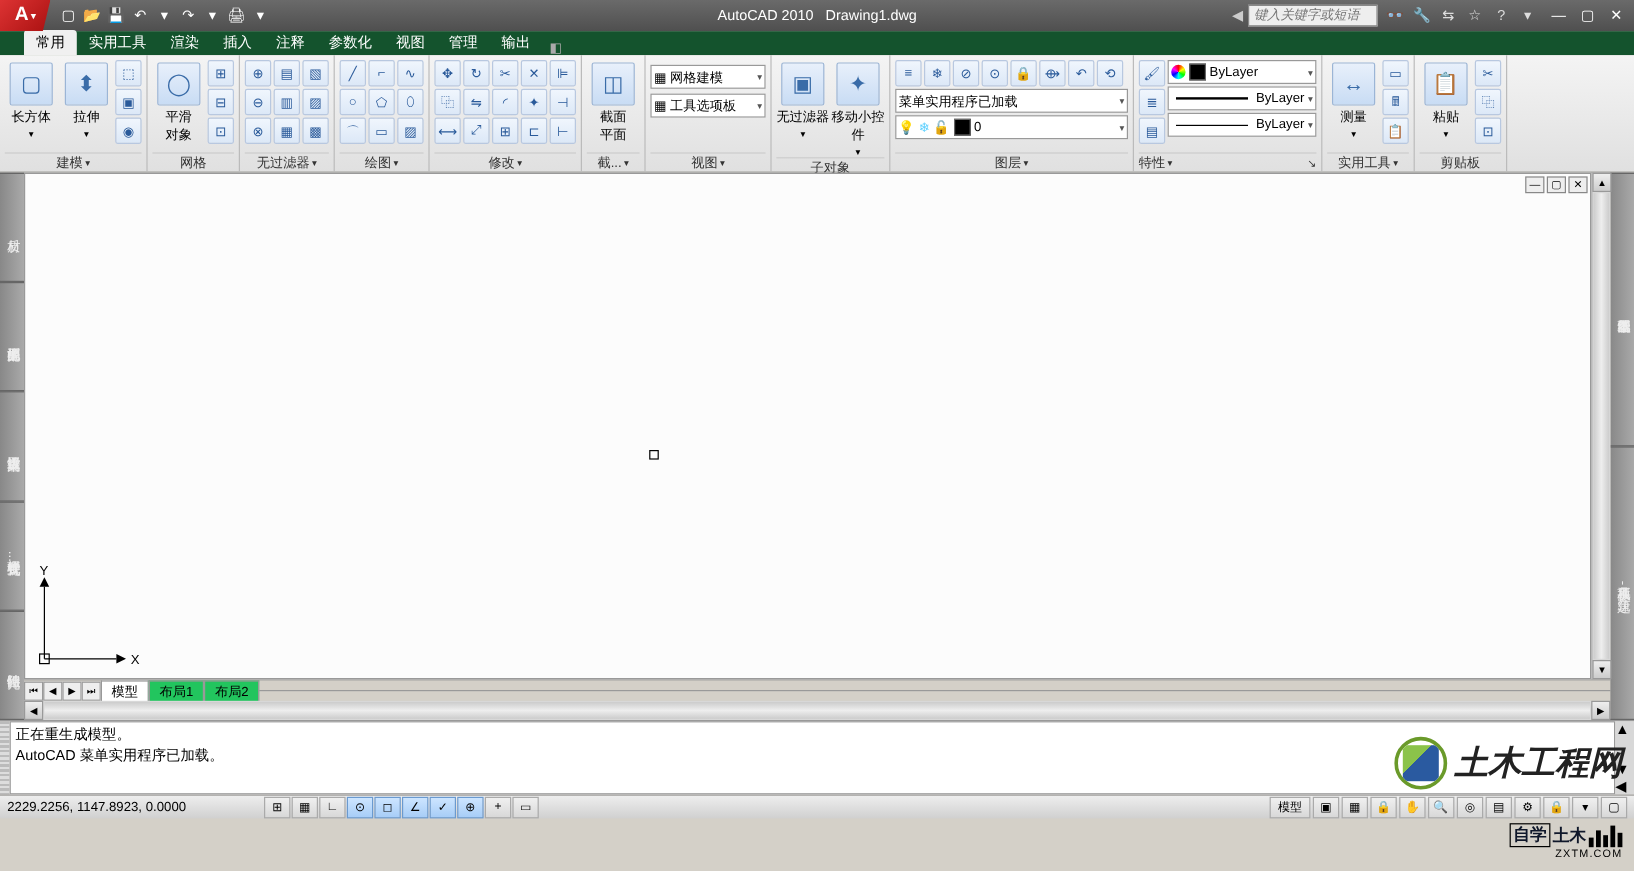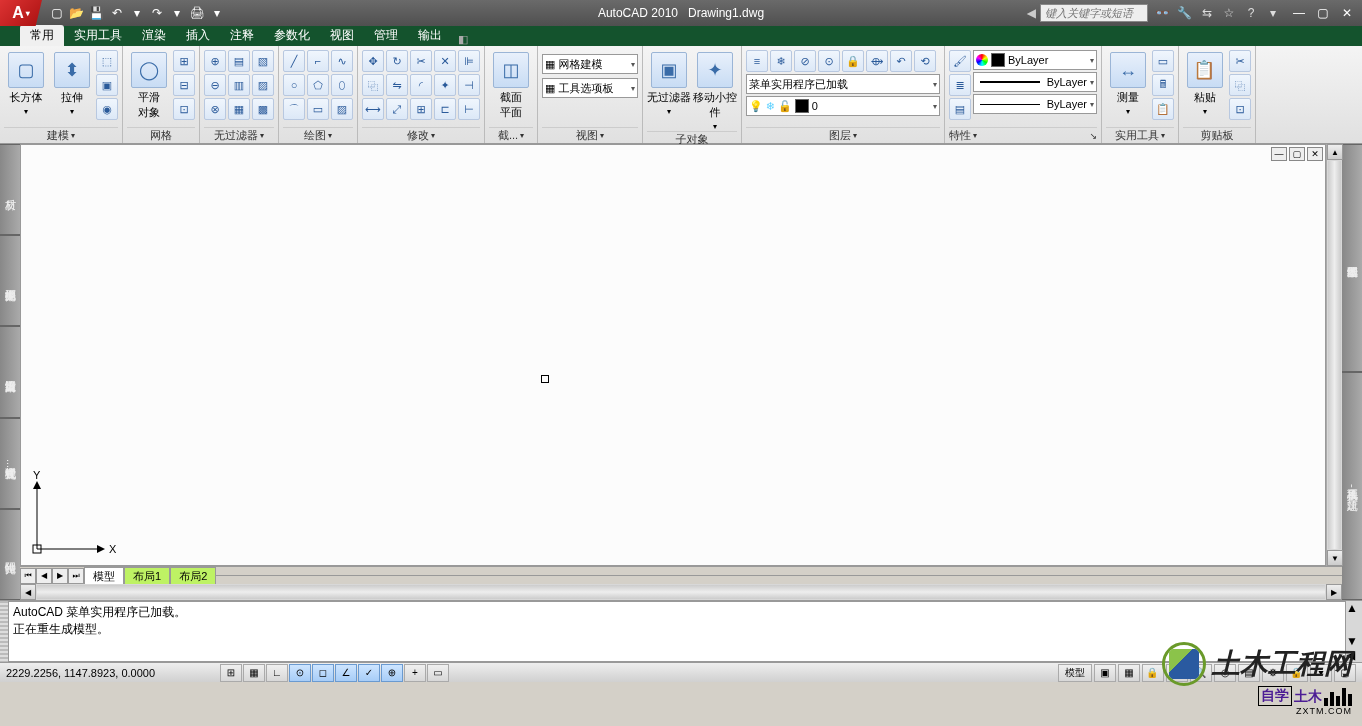--- a/index.html
+++ b/index.html
@@ -56,21 +56,21 @@
 .canvas{flex:1;background:#fcfcfc;position:relative;border:1px solid #999;}
 .canvas .win-ctrl{position:absolute;top:2px;right:2px;display:flex;gap:2px;}
 .canvas .win-ctrl span{width:16px;height:14px;border:1px solid #888;background:#eee;display:flex;align-items:center;justify-content:center;font-size:9px;cursor:pointer;}
 .ucs{position:absolute;bottom:6px;left:6px;}
 .cursor-box{position:absolute;width:8px;height:8px;border:1px solid #000;top:230px;left:520px;}
 .scrollbar-h-row{height:16px;display:flex;}
 .scrollbar-h{flex:1;background:#d8d8d8;display:flex;}
 .scrollbar-h .thumb{flex:1;background:linear-gradient(#ccc,#eee,#ccc);margin:1px;}
 .layout-tabs{height:18px;display:flex;align-items:center;background:#d4d0c8;border-top:1px solid #999;}
 .layout-tabs .navbtn{width:16px;height:16px;border:1px solid #999;background:#eee;display:flex;align-items:center;justify-content:center;font-size:8px;cursor:pointer;}
-.layout-tabs .ltab{padding:1px 8px;border:1px solid #999;background:#bef264;font-size:11px;cursor:pointer;border-bottom:none;}
+.layout-tabs .ltab{padding:1px 8px;border:1px solid #999;background:#22c55e;font-size:11px;cursor:pointer;border-bottom:none;}
 .layout-tabs .ltab.active{background:#fff;}
 .layout-tabs .spacer{flex:1;border-bottom:1px solid #999;}
 
 
 .command-area{height:62px;display:flex;border-top:1px solid #999;}
 .cmd-grip{width:8px;background:repeating-linear-gradient(#bbb,#bbb 2px,#ddd 2px,#ddd 4px);}
 .cmd-text{flex:1;display:flex;flex-direction:column;background:#fff;border:1px solid #999;}
 .cmd-history{flex:1;padding:2px 4px;font-size:12px;font-family:SimSun,monospace;overflow:hidden;}
 .cmd-input-row{display:flex;border-top:1px solid #ccc;}
 .cmd-prompt{padding:2px 4px;font-size:12px;font-family:SimSun,monospace;}
@@ -84,21 +84,21 @@
 .sbbtn{width:22px;height:18px;border:1px solid #aaa;background:linear-gradient(#f0f0f0,#d8d8d8);display:flex;align-items:center;justify-content:center;cursor:pointer;font-size:10px;}
 .sbbtn.active{background:linear-gradient(#cde5ff,#a7cdf7);border-color:#6a9ad0;}
 .status-right{margin-left:auto;display:flex;align-items:center;gap:2px;padding-right:6px;}
 
 
 .watermark{position:absolute;bottom:10px;right:10px;display:flex;flex-direction:column;align-items:flex-end;pointer-events:none;}
 .wm-main{display:flex;align-items:center;gap:6px;}
 .wm-logo{width:44px;height:44px;border-radius:50%;border:3px solid #6a9a2a;position:relative;overflow:hidden;}
 .wm-logo::before{content:"";position:absolute;inset:4px;background:linear-gradient(135deg,#8bc34a 40%,#2a5aa0 40%);}
 .wm-text{font-size:28px;font-weight:bold;color:#222;font-style:italic;}
-.wm-sub{font-size:14px;font-weight:bold;color:#4c1d95;display:flex;align-items:flex-end;gap:2px;}
+.wm-sub{font-size:14px;font-weight:bold;color:#0f172a;display:flex;align-items:flex-end;gap:2px;margin-top:28px;}
 .wm-sub .box{border:1px solid #000;padding:0 2px;}
 .wm-bars{display:flex;gap:2px;align-items:flex-end;}
 .wm-bars span{width:4px;background:#000;display:inline-block;}
 .wm-url{font-size:9px;letter-spacing:1px;}
 </style>
 </head>
 <body>
 
 <div class="titlebar">
   <div class="app-icon">A</div>
@@ -485,22 +485,22 @@
   <div class="rightpanels">
     <div class="vp">图纸集管理器</div>
     <div class="vp">工具选项板 - 建筑</div>
   </div>
 </div>
 
 <div class="command-area">
   <div class="cmd-grip"></div>
   <div class="cmd-text">
     <div class="cmd-history">
+      <div>正在重生成模型。</div>
       <div>AutoCAD 菜单实用程序已加载。</div>
-      <div>正在重生成模型。</div>
     </div>
   </div>
   <div class="cmd-scroll">
     <div class="sbtn">▲</div>
     <div style="flex:1"></div>
     <div class="sbtn">▼</div>
     <div class="sbtn">◀</div>
   </div>
 </div>
 

